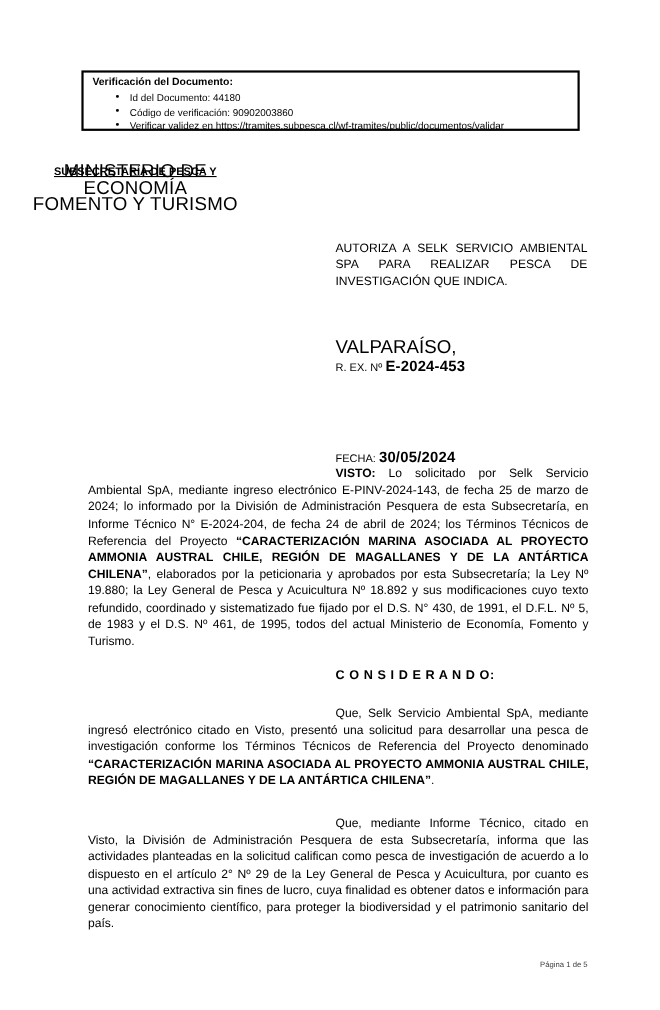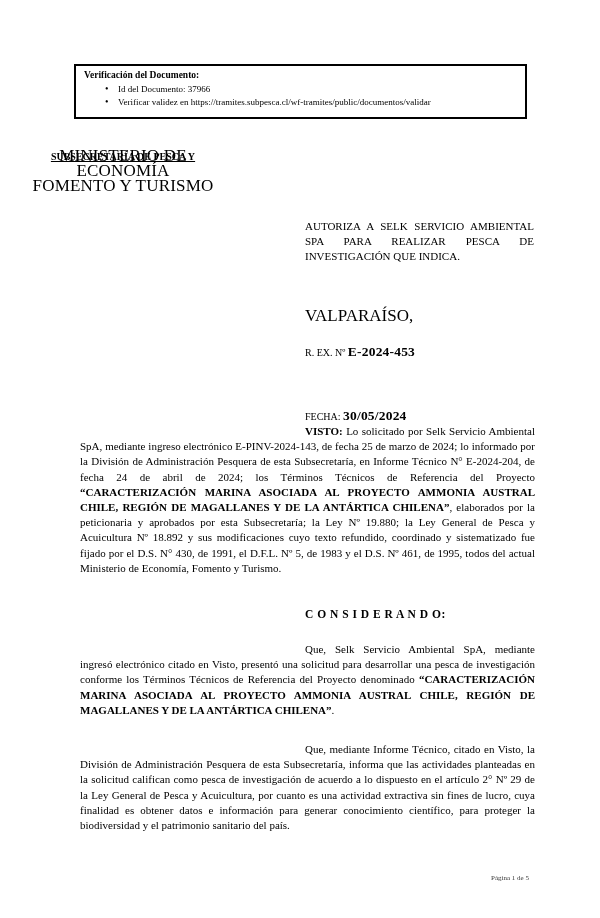--- a/index.html
+++ b/index.html
@@ -2,21 +2,21 @@
 <html><head>
 <meta charset="utf-8">
 <style>
   html, body { margin: 0; padding: 0; background: #ffffff; }
   .page {
     position: relative;
     width: 600px;
     height: 918px;
     background: #ffffff;
     color: #000000;
-    font-family: Liberation Serif, serif;
+    font-family: Liberation Sans, sans-serif;
     overflow: hidden;
   }
   .verif-box {
     position: absolute;
     left: 74px; top: 64px;
     width: 453px; height: 55px;
     border: 2px solid #000;
     box-sizing: border-box;
     padding: 3px 8px 0 8px;
   }
@@ -40,21 +40,21 @@
   }
 
   .subject {
     position: absolute; left: 305px; top: 219px; width: 229px;
     font-size: 11px; line-height: 15.2px; text-align: justify;
   }
   .city { position: absolute; left: 305px; top: 306px; font-size: 17px; }
   .num-line { position: absolute; left: 305px; font-size: 10px; }
   .num-line .label { font-size: 10px; }
   .num-line .value { font-size: 13.5px; font-weight: bold; letter-spacing: 0.2px; }
-  #rex-line { top: 344px; }
+  #rex-line { top: 325px; }
   #fecha-line { top: 408px; }
 
   .body-text {
     position: absolute; left: 80px; width: 455px; margin: 0;
     font-size: 11px; line-height: 15.2px; text-align: justify;
   }
   #visto-paragraph { top: 424px; text-indent: 225px; }
   #considerando-heading {
     position: absolute; left: 305px; top: 608px;
     font-size: 11.5px; font-weight: bold; letter-spacing: 0.5px;
@@ -69,21 +69,22 @@
   }
 </style>
 </head>
 <body>
 
 <div class="page">
 
   <div class="verif-box">
     <div class="verif-title">Verificación del Documento:</div>
     <ul class="verif-list">
-      <li>Id del Documento: 37966</li>
+      <li>Id del Documento: 44180</li>
+      <li>Código de verificación: 90902003860</li>
       <li>Verificar validez en https://tramites.subpesca.cl/wf-tramites/public/documentos/validar</li>
     </ul>
   </div>
 
   <div class="ministry">
     <div>MINISTERIO DE ECONOMÍA</div>
     <div>FOMENTO Y TURISMO</div>
   </div>
 
   <div class="subsec">

